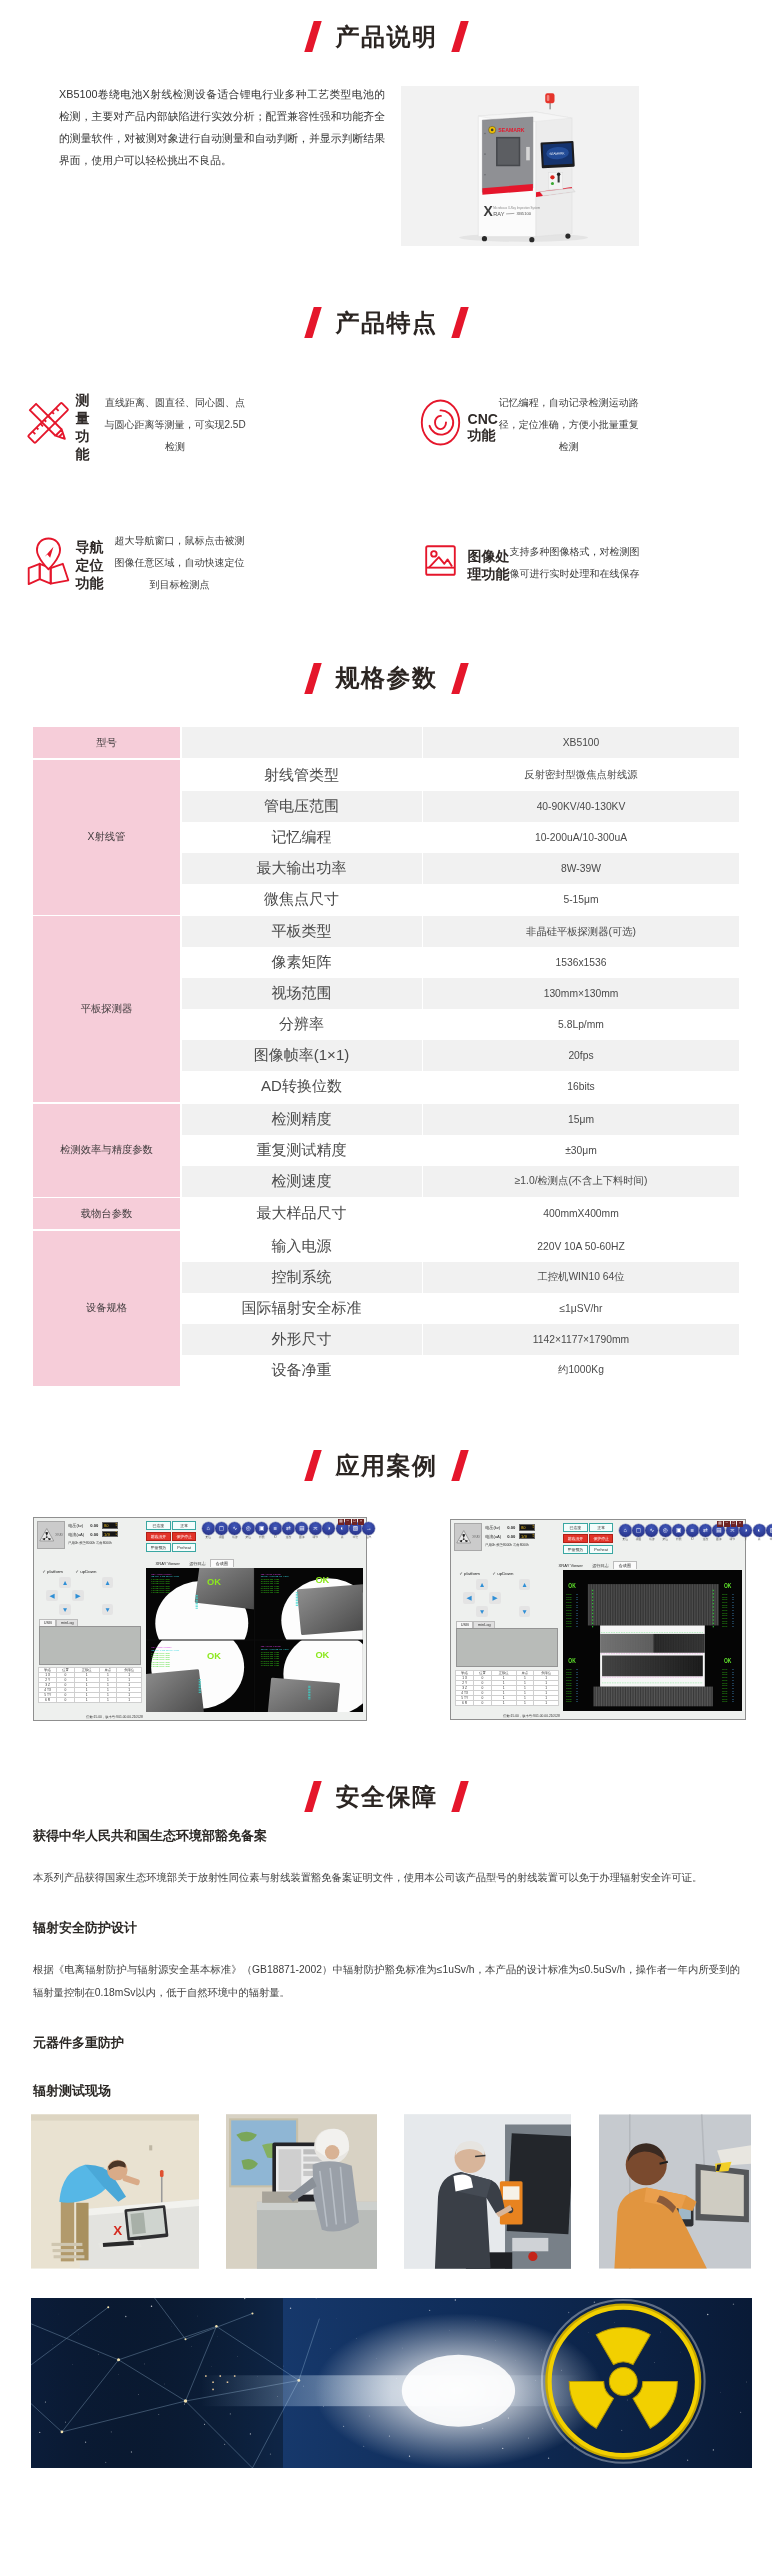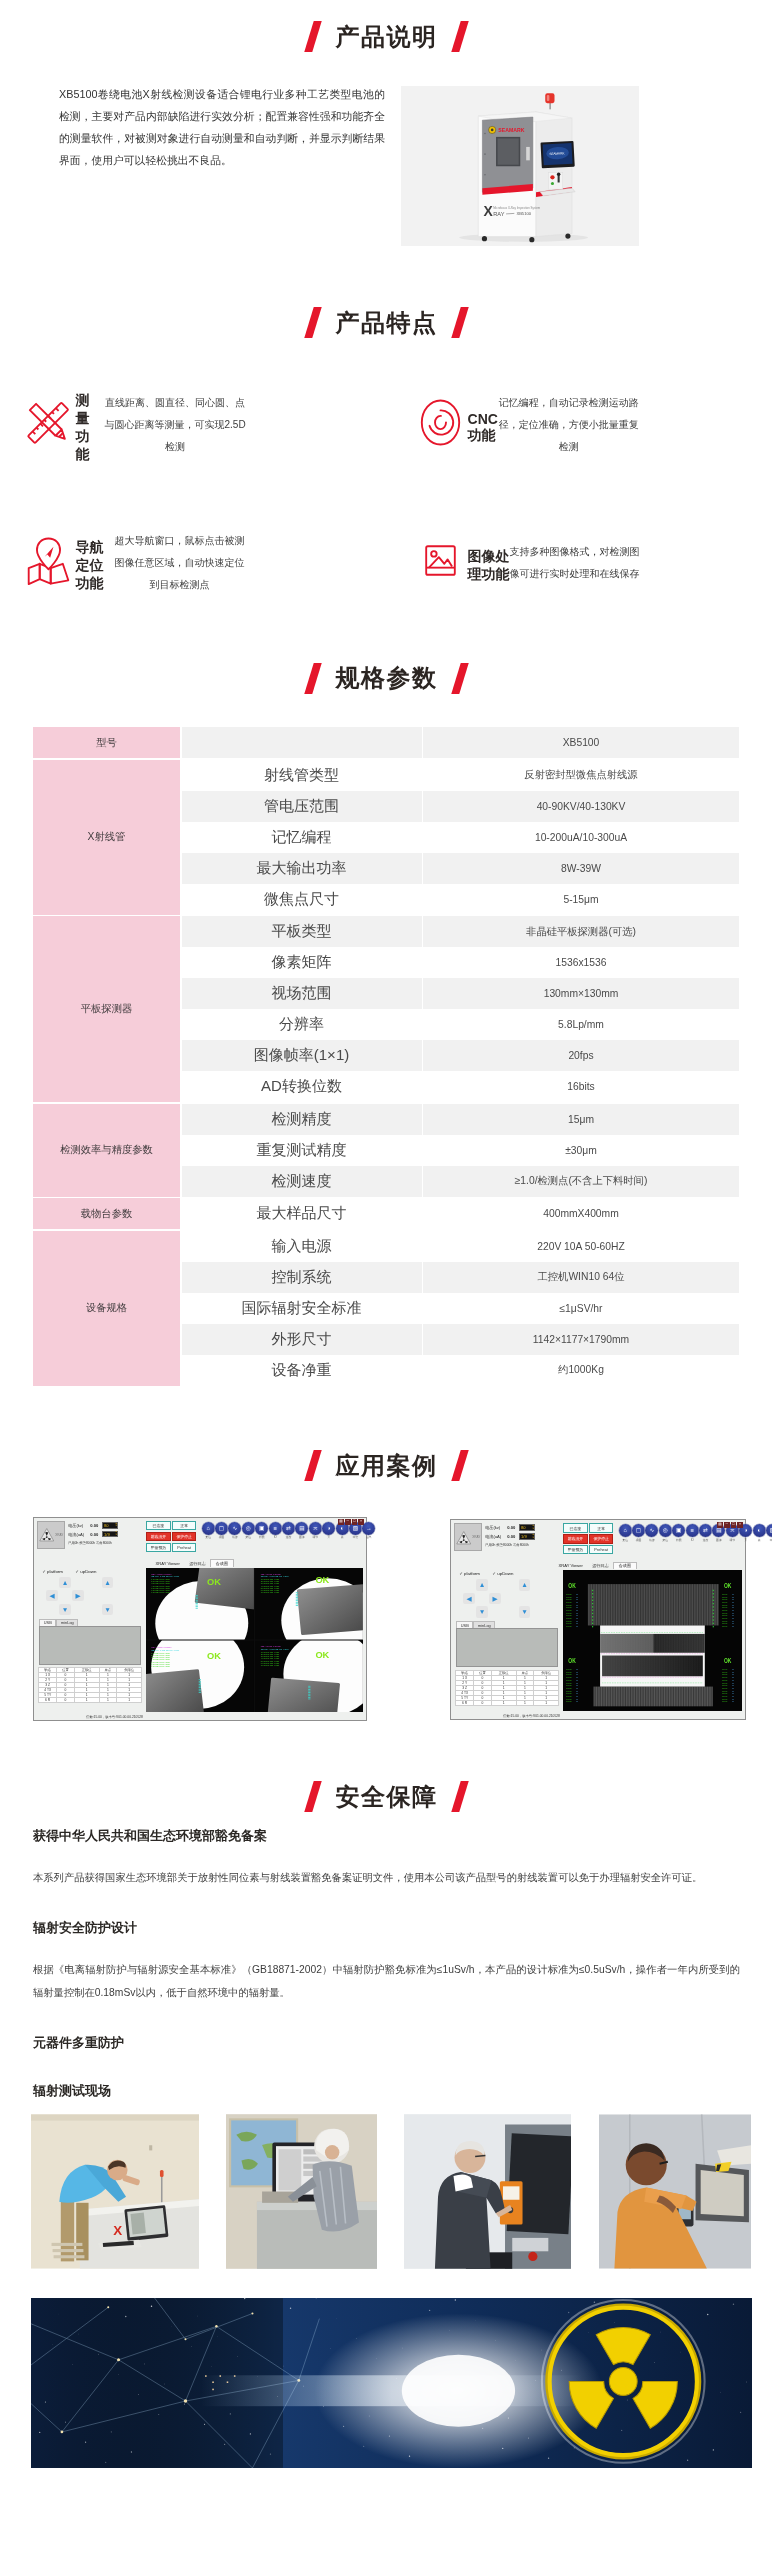--- a/index.html
+++ b/index.html
@@ -33,21 +33,21 @@
 .spec-group{display:flex;margin-bottom:1.5px}
 .spec-label{width:147px;margin-right:1.5px;background:#f6cdd9;display:flex;align-items:center;justify-content:center;font-size:10.3px;color:#413c3e}
 .spec-rows{flex:1;display:flex;flex-direction:column}
 .spec-row{display:flex;height:31px}
 .spec-param{width:240px;margin-right:1.5px;display:flex;align-items:center;justify-content:center;font-size:15px;color:#4a4a4a}
 .spec-value{width:316px;display:flex;align-items:center;justify-content:center;font-size:10.3px;color:#4a4a4a}
 .spec-row.gray .spec-param,.spec-row.gray .spec-value{background:#f1f1f1}
 .spec-row.white .spec-param,.spec-row.white .spec-value{background:#fff}
 
 #sec-cases .sec-hd{margin-top:64px}
-.cases-row{display:flex;margin-top:35px;align-items:center}
+.cases-row{display:flex;margin-top:35px;align-items:flex-start}
 
 .app{position:relative;background:#eef0ee;border:0.5px solid #8f8f8f;display:flex;flex-direction:column;font-family:inherit}
 .app.left{width:334px;height:204px;margin-left:33px}
 .app.right{width:296px;height:201px;margin-left:83px;margin-top:2.1px}
 .app-winbtns{position:absolute;top:1.5px;right:2.1px;display:flex;gap:1px;z-index:3}
 .app-winbtns span{width:5.7px;height:5.7px;background:#6e2323;color:#fff;font-size:3.6px;line-height:5.7px;text-align:center}
 .app-top{display:flex;padding:3.1px 2.1px 0 3.1px;height:40px;flex:none}
 .xray-box{width:28px;height:28px;background:#cbcbcb;border:0.5px solid #a8a8a8;display:flex;align-items:center;justify-content:center;gap:1px;flex:none}
 .xray-box svg{width:15.5px;height:15.5px}
 .xray-box span{font-size:3.1px;color:#777}

